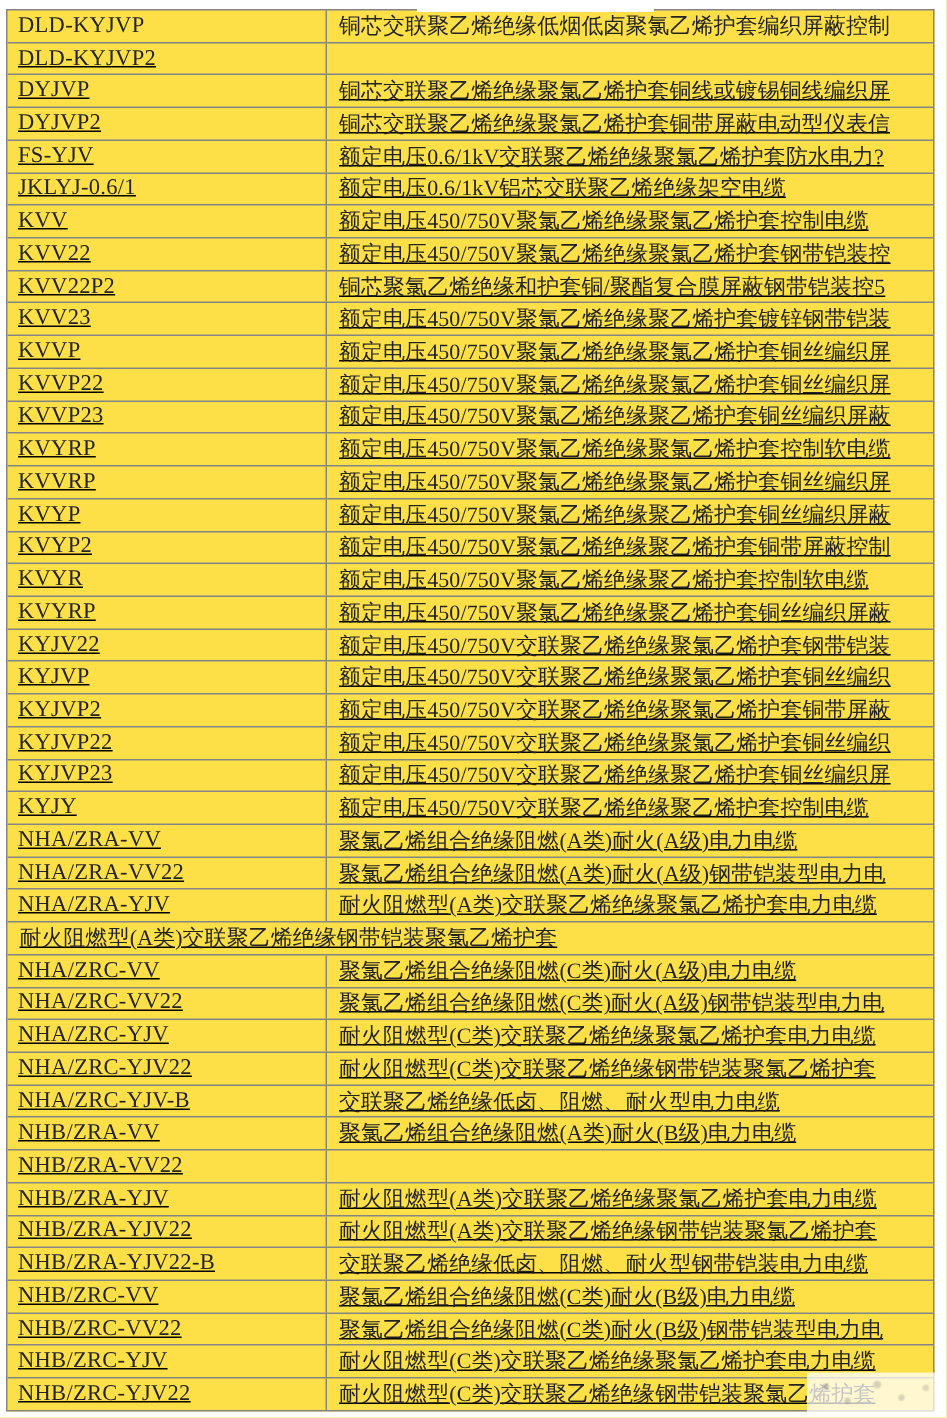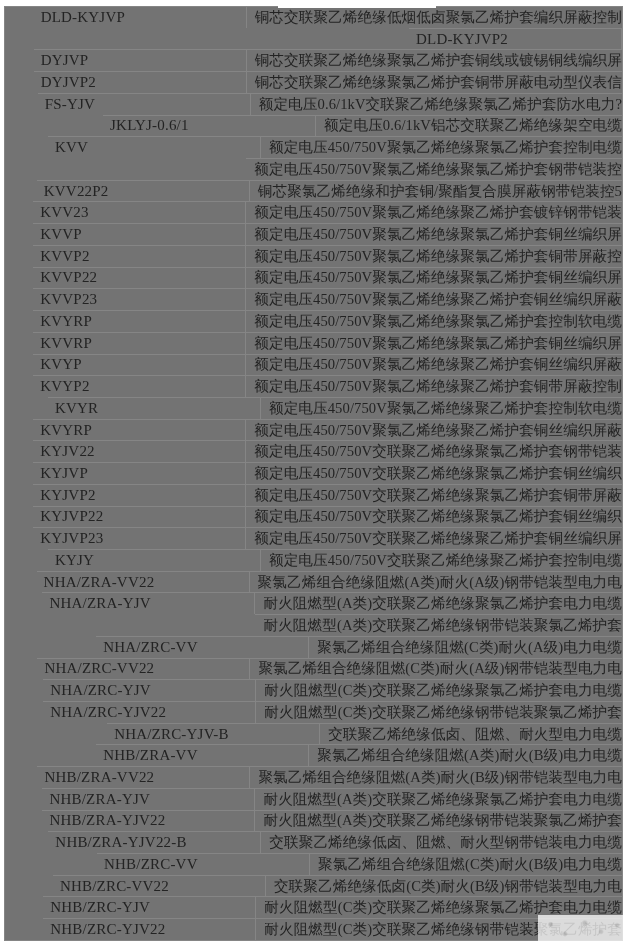--- a/index.html
+++ b/index.html
@@ -16,29 +16,28 @@
     font-family:"Liberation Serif","DejaVu Serif",serif;
   }
   .cable-table{
     position:absolute;
     left:4px;top:6px;
     width:619px;height:935px;
     box-sizing:border-box;
     border:1px solid var(--border);
     display:flex;
     flex-direction:column;
-    background:#737373;
-    align-items:flex-end;
+    background:#fde047;
   }
   .row{
     flex:1 1 0;
     display:flex;
     min-height:0;
   }
-  .row + .row{border-top:1px solid var(--border);}
+  .row + .row{border-top:1px solid var(--border);text-decoration:underline;}
   .cell{
     box-sizing:border-box;
     display:flex;
     align-items:center;
     white-space:nowrap;
     overflow:hidden;
     color:var(--text);
   }
   .cell.model{
     width:213px;
@@ -108,42 +107,39 @@
     <div class="cell model">JKLYJ-0.6/1</div>
     <div class="cell desc">额定电压0.6/1kV铝芯交联聚乙烯绝缘架空电缆</div>
   </div>
 
   <div class="row">
     <div class="cell model">KVV</div>
     <div class="cell desc">额定电压450/750V聚氯乙烯绝缘聚氯乙烯护套控制电缆</div>
   </div>
 
   <div class="row">
+    <div class="cell model">KVV22</div>
     <div class="cell desc">额定电压450/750V聚氯乙烯绝缘聚氯乙烯护套钢带铠装控</div>
   </div>
 
   <div class="row">
     <div class="cell model">KVV22P2</div>
     <div class="cell desc">铜芯聚氯乙烯绝缘和护套铜/聚酯复合膜屏蔽钢带铠装控5</div>
   </div>
 
   <div class="row">
     <div class="cell model">KVV23</div>
     <div class="cell desc">额定电压450/750V聚氯乙烯绝缘聚乙烯护套镀锌钢带铠装</div>
   </div>
 
   <div class="row">
     <div class="cell model">KVVP</div>
     <div class="cell desc">额定电压450/750V聚氯乙烯绝缘聚氯乙烯护套铜丝编织屏</div>
   </div>
 
-  <div class="row">
-    <div class="cell model">KVVP2</div>
-    <div class="cell desc">额定电压450/750V聚氯乙烯绝缘聚氯乙烯护套铜带屏蔽控</div>
-  </div>
 
   <div class="row">
     <div class="cell model">KVVP22</div>
     <div class="cell desc">额定电压450/750V聚氯乙烯绝缘聚氯乙烯护套铜丝编织屏</div>
   </div>
 
   <div class="row">
     <div class="cell model">KVVP23</div>
     <div class="cell desc">额定电压450/750V聚氯乙烯绝缘聚乙烯护套铜丝编织屏蔽</div>
   </div>
@@ -201,20 +197,24 @@
   <div class="row">
     <div class="cell model">KYJVP23</div>
     <div class="cell desc">额定电压450/750V交联聚乙烯绝缘聚乙烯护套铜丝编织屏</div>
   </div>
 
   <div class="row">
     <div class="cell model">KYJY</div>
     <div class="cell desc">额定电压450/750V交联聚乙烯绝缘聚乙烯护套控制电缆</div>
   </div>
 
+  <div class="row">
+    <div class="cell model">NHA/ZRA-VV</div>
+    <div class="cell desc">聚氯乙烯组合绝缘阻燃(A类)耐火(A级)电力电缆</div>
+  </div>
 
   <div class="row">
     <div class="cell model">NHA/ZRA-VV22</div>
     <div class="cell desc">聚氯乙烯组合绝缘阻燃(A类)耐火(A级)钢带铠装型电力电</div>
   </div>
 
   <div class="row">
     <div class="cell model">NHA/ZRA-YJV</div>
     <div class="cell desc">耐火阻燃型(A类)交联聚乙烯绝缘聚氯乙烯护套电力电缆</div>
   </div>
@@ -248,21 +248,20 @@
     <div class="cell desc">交联聚乙烯绝缘低卤、阻燃、耐火型电力电缆</div>
   </div>
 
   <div class="row">
     <div class="cell model">NHB/ZRA-VV</div>
     <div class="cell desc">聚氯乙烯组合绝缘阻燃(A类)耐火(B级)电力电缆</div>
   </div>
 
   <div class="row">
     <div class="cell model">NHB/ZRA-VV22</div>
-    <div class="cell desc">聚氯乙烯组合绝缘阻燃(A类)耐火(B级)钢带铠装型电力电</div>
   </div>
 
   <div class="row">
     <div class="cell model">NHB/ZRA-YJV</div>
     <div class="cell desc">耐火阻燃型(A类)交联聚乙烯绝缘聚氯乙烯护套电力电缆</div>
   </div>
 
   <div class="row">
     <div class="cell model">NHB/ZRA-YJV22</div>
     <div class="cell desc">耐火阻燃型(A类)交联聚乙烯绝缘钢带铠装聚氯乙烯护套</div>
@@ -273,21 +272,21 @@
     <div class="cell desc">交联聚乙烯绝缘低卤、阻燃、耐火型钢带铠装电力电缆</div>
   </div>
 
   <div class="row">
     <div class="cell model">NHB/ZRC-VV</div>
     <div class="cell desc">聚氯乙烯组合绝缘阻燃(C类)耐火(B级)电力电缆</div>
   </div>
 
   <div class="row">
     <div class="cell model">NHB/ZRC-VV22</div>
-    <div class="cell desc">交联聚乙烯绝缘低卤(C类)耐火(B级)钢带铠装型电力电</div>
+    <div class="cell desc">聚氯乙烯组合绝缘阻燃(C类)耐火(B级)钢带铠装型电力电</div>
   </div>
 
   <div class="row">
     <div class="cell model">NHB/ZRC-YJV</div>
     <div class="cell desc">耐火阻燃型(C类)交联聚乙烯绝缘聚氯乙烯护套电力电缆</div>
   </div>
 
   <div class="row">
     <div class="cell model">NHB/ZRC-YJV22</div>
     <div class="cell desc">耐火阻燃型(C类)交联聚乙烯绝缘钢带铠装聚氯乙烯护套</div>

